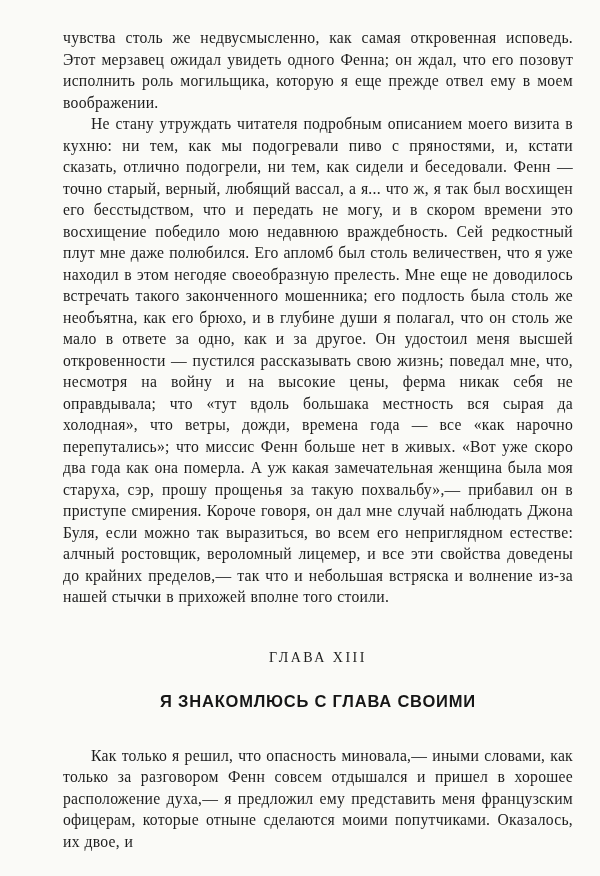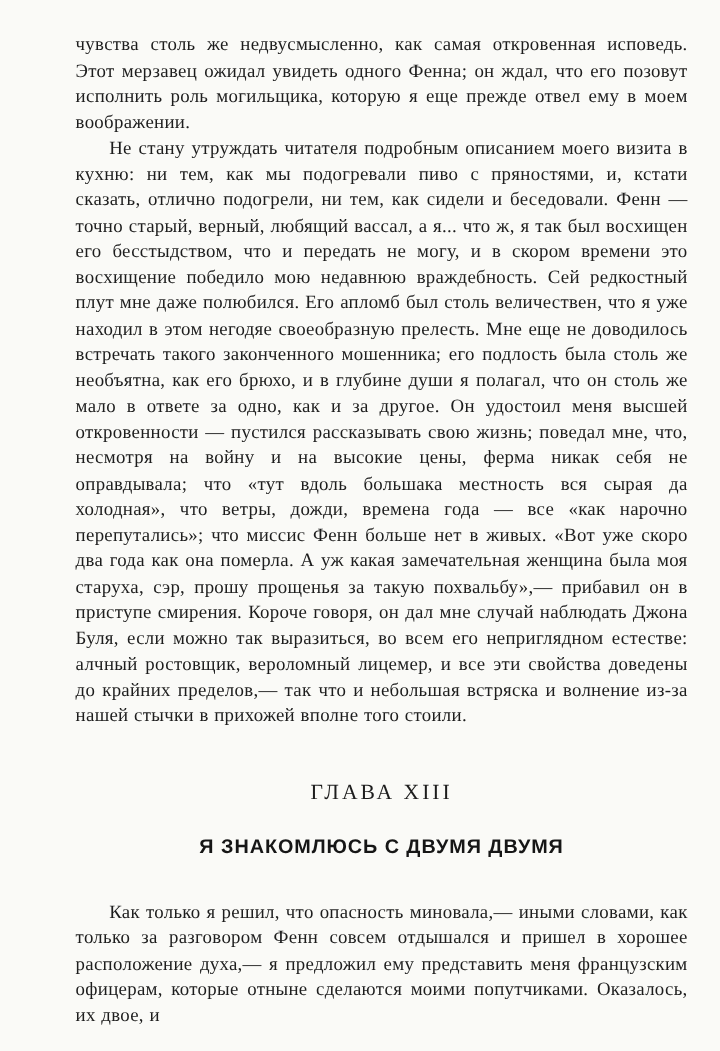--- a/index.html
+++ b/index.html
@@ -32,21 +32,21 @@
     word-spacing: 0.5px;
   }
   .para.no-indent {
     text-indent: 0;
   }
   .chapter-heading {
     margin: 42px 0 0;
     text-align: center;
     font-family: "Liberation Serif", serif;
     font-weight: 400;
-    font-size: 18px;
+    font-size: 14px;
     letter-spacing: 2.5px;
     color: #1d1d1d;
   }
   .chapter-title {
     margin: 23px 0 0;
     text-align: center;
     font-family: "Liberation Sans", sans-serif;
     font-weight: 700;
     font-size: 16.5px;
     line-height: 25px;
@@ -61,17 +61,17 @@
 <body>
 
 <div class="page">
 
   <p class="para no-indent">чувства столь же недвусмысленно, как самая откровенная исповедь. Этот мерзавец ожидал увидеть одного Фенна; он ждал, что его позовут исполнить роль могильщика, которую я еще прежде отвел ему в моем воображении.</p>
 
   <p class="para">Не стану утруждать читателя подробным описанием моего визита в кухню: ни тем, как мы подогревали пиво с пряностями, и, кстати сказать, отлично подогрели, ни тем, как сидели и беседовали. Фенн — точно старый, верный, любящий вассал, а я... что ж, я так был восхищен его бесстыдством, что и передать не могу, и в скором времени это восхищение победило мою недавнюю враждебность. Сей редкостный плут мне даже полюбился. Его апломб был столь величествен, что я уже находил в этом негодяе своеобразную прелесть. Мне еще не доводилось встречать такого законченного мошенника; его подлость была столь же необъятна, как его брюхо, и в глубине души я полагал, что он столь же мало в ответе за одно, как и за другое. Он удостоил меня высшей откровенности — пустился рассказывать свою жизнь; поведал мне, что, несмотря на войну и на высокие цены, ферма никак себя не оправдывала; что «тут вдоль большака местность вся сырая да холодная», что ветры, дожди, времена года — все «как нарочно перепутались»; что миссис Фенн больше нет в живых. «Вот уже скоро два года как она померла. А уж какая замечательная женщина была моя старуха, сэр, прошу прощенья за такую похвальбу»,— прибавил он в приступе смирения. Короче говоря, он дал мне случай наблюдать Джона Буля, если можно так выразиться, во всем его неприглядном естестве: алчный ростовщик, вероломный лицемер, и все эти свойства доведены до крайних пределов,— так что и небольшая встряска и волнение из-за нашей стычки в прихожей вполне того стоили.</p>
 
   <h2 class="chapter-heading">ГЛАВА XIII</h2>
 
-  <h1 class="chapter-title"><span>Я ЗНАКОМЛЮСЬ С ДВУМЯ ДВУМЯ</span><br></h1>
+  <h1 class="chapter-title"><span>Я ЗНАКОМЛЮСЬ С ГЛАВА СВОИМИ</span><br></h1>
 
   <p class="para after-title">Как только я решил, что опасность миновала,— иными словами, как только за разговором Фенн совсем отдышался и пришел в хорошее расположение духа,— я предложил ему представить меня французским офицерам, которые отныне сделаются моими попутчиками. Оказалось, их двое, и</p>
 
 </div>
 
 </body></html>

